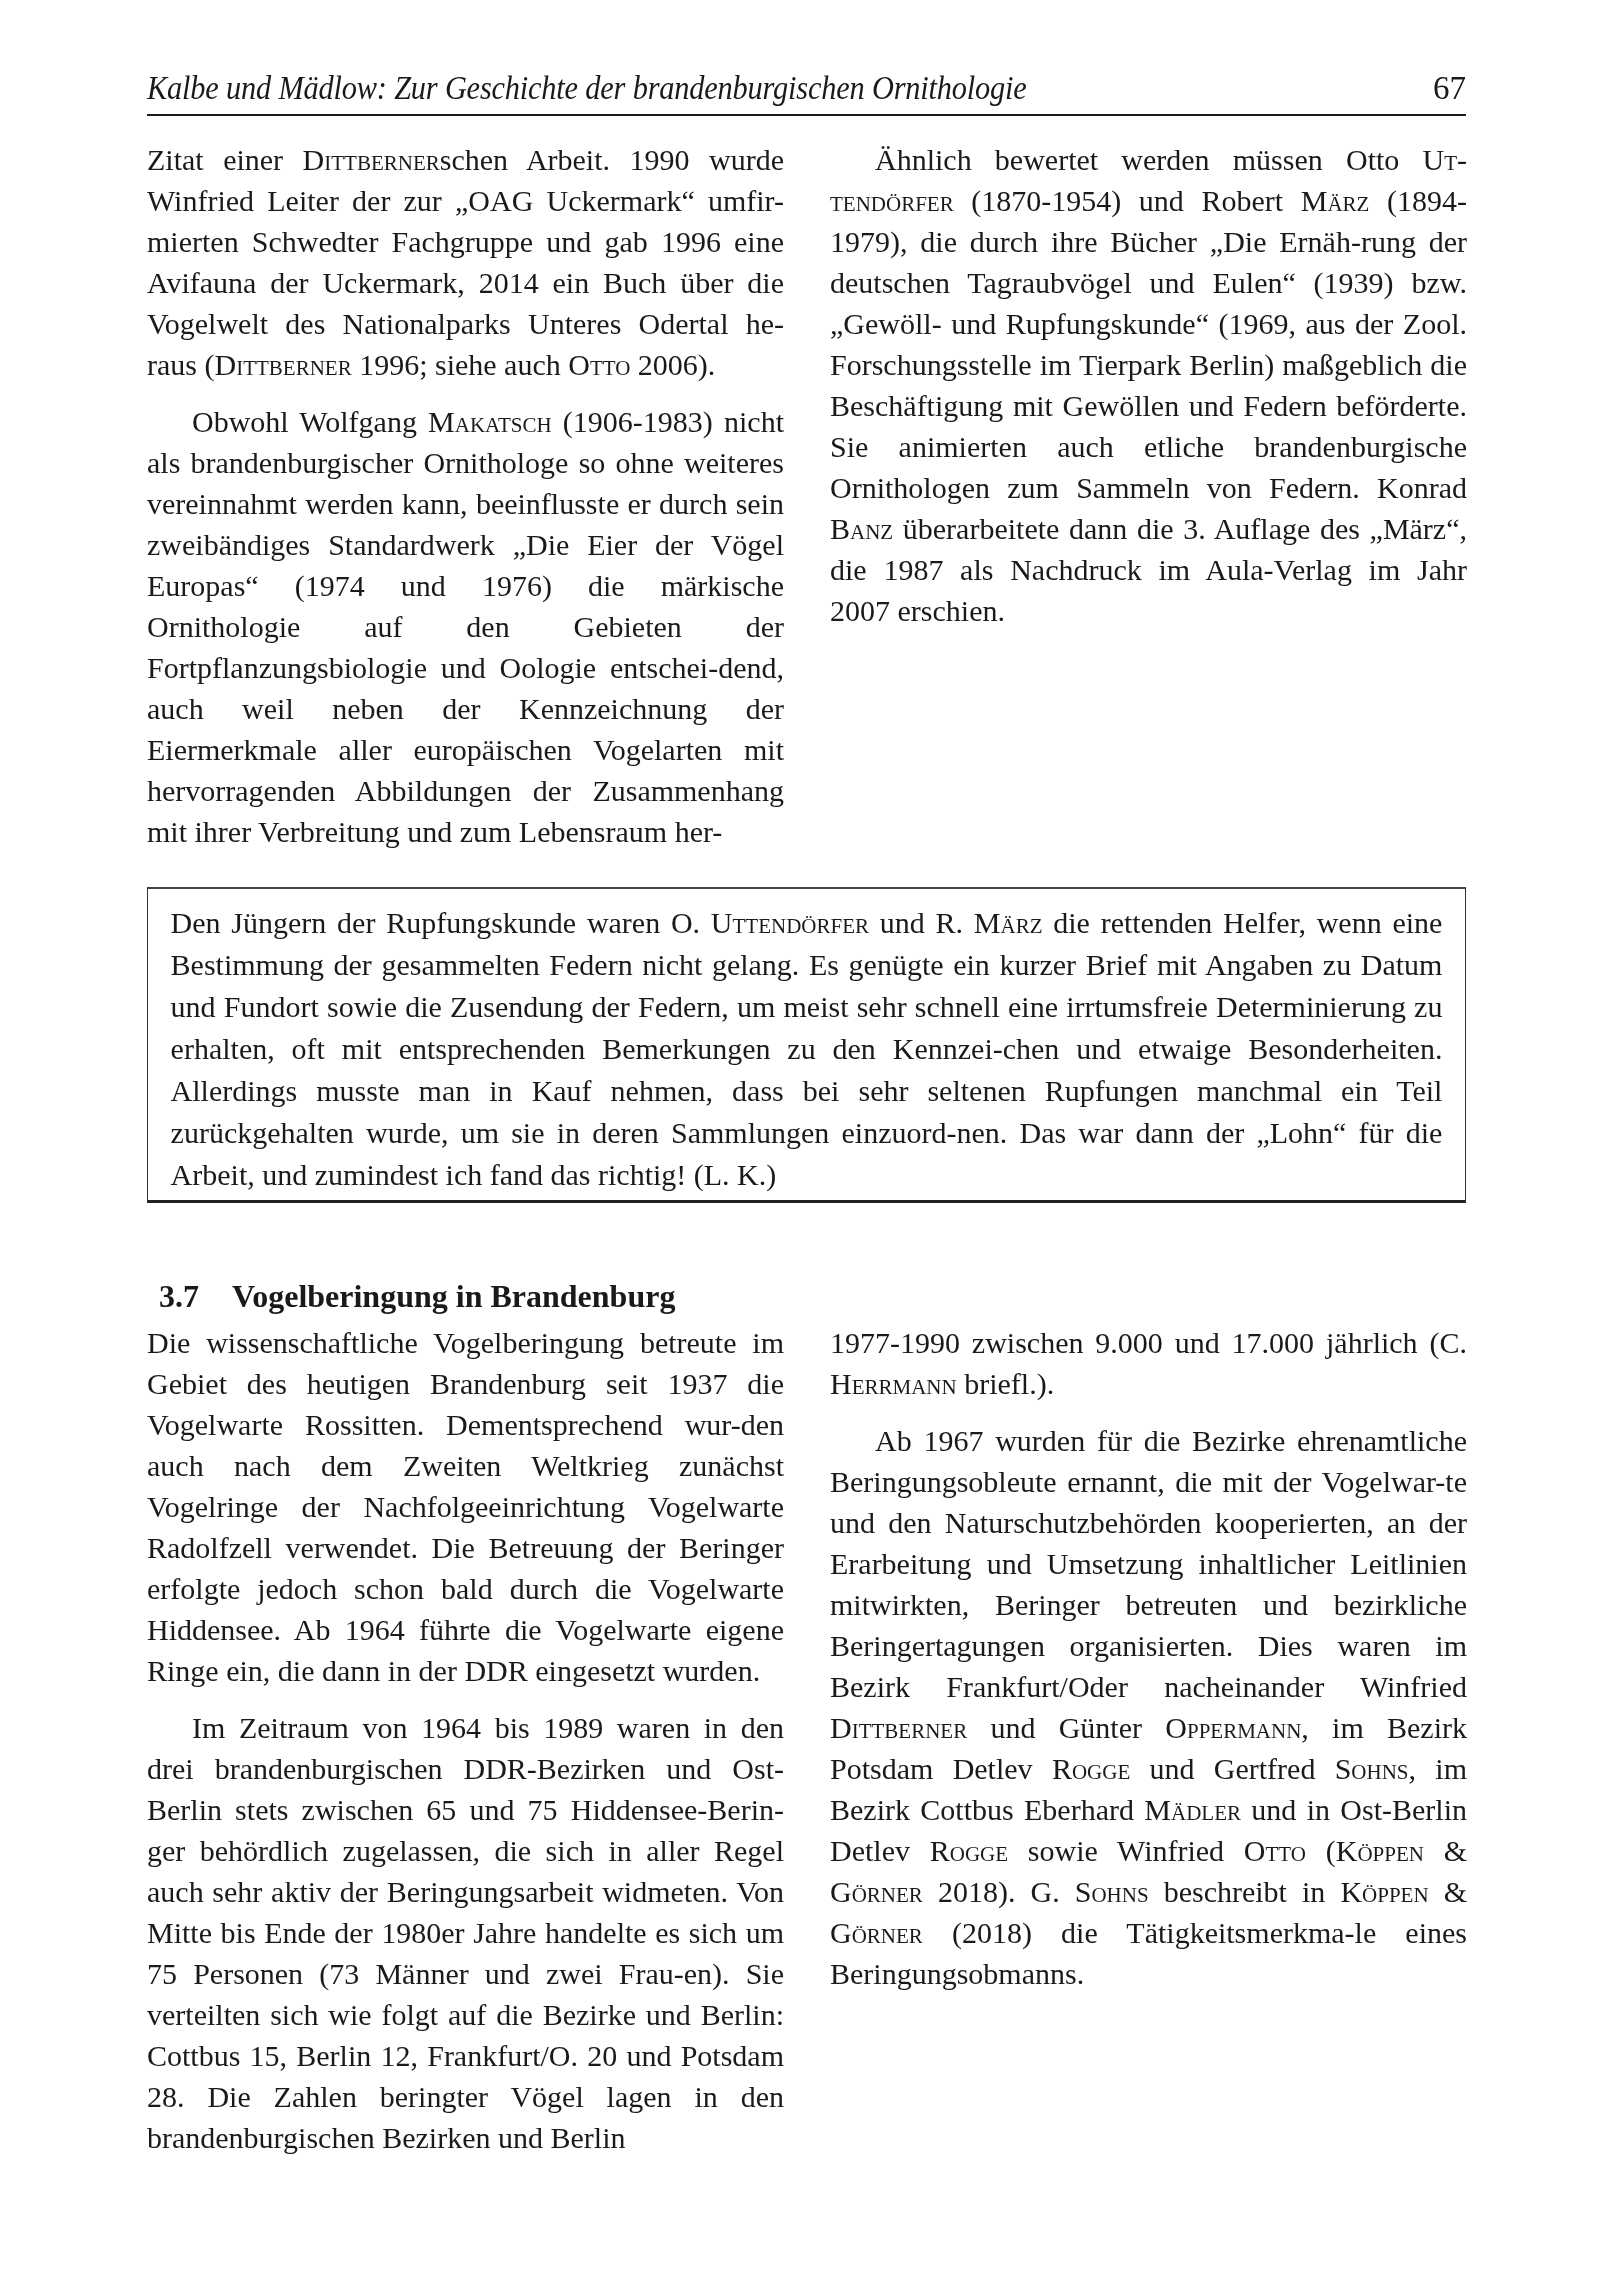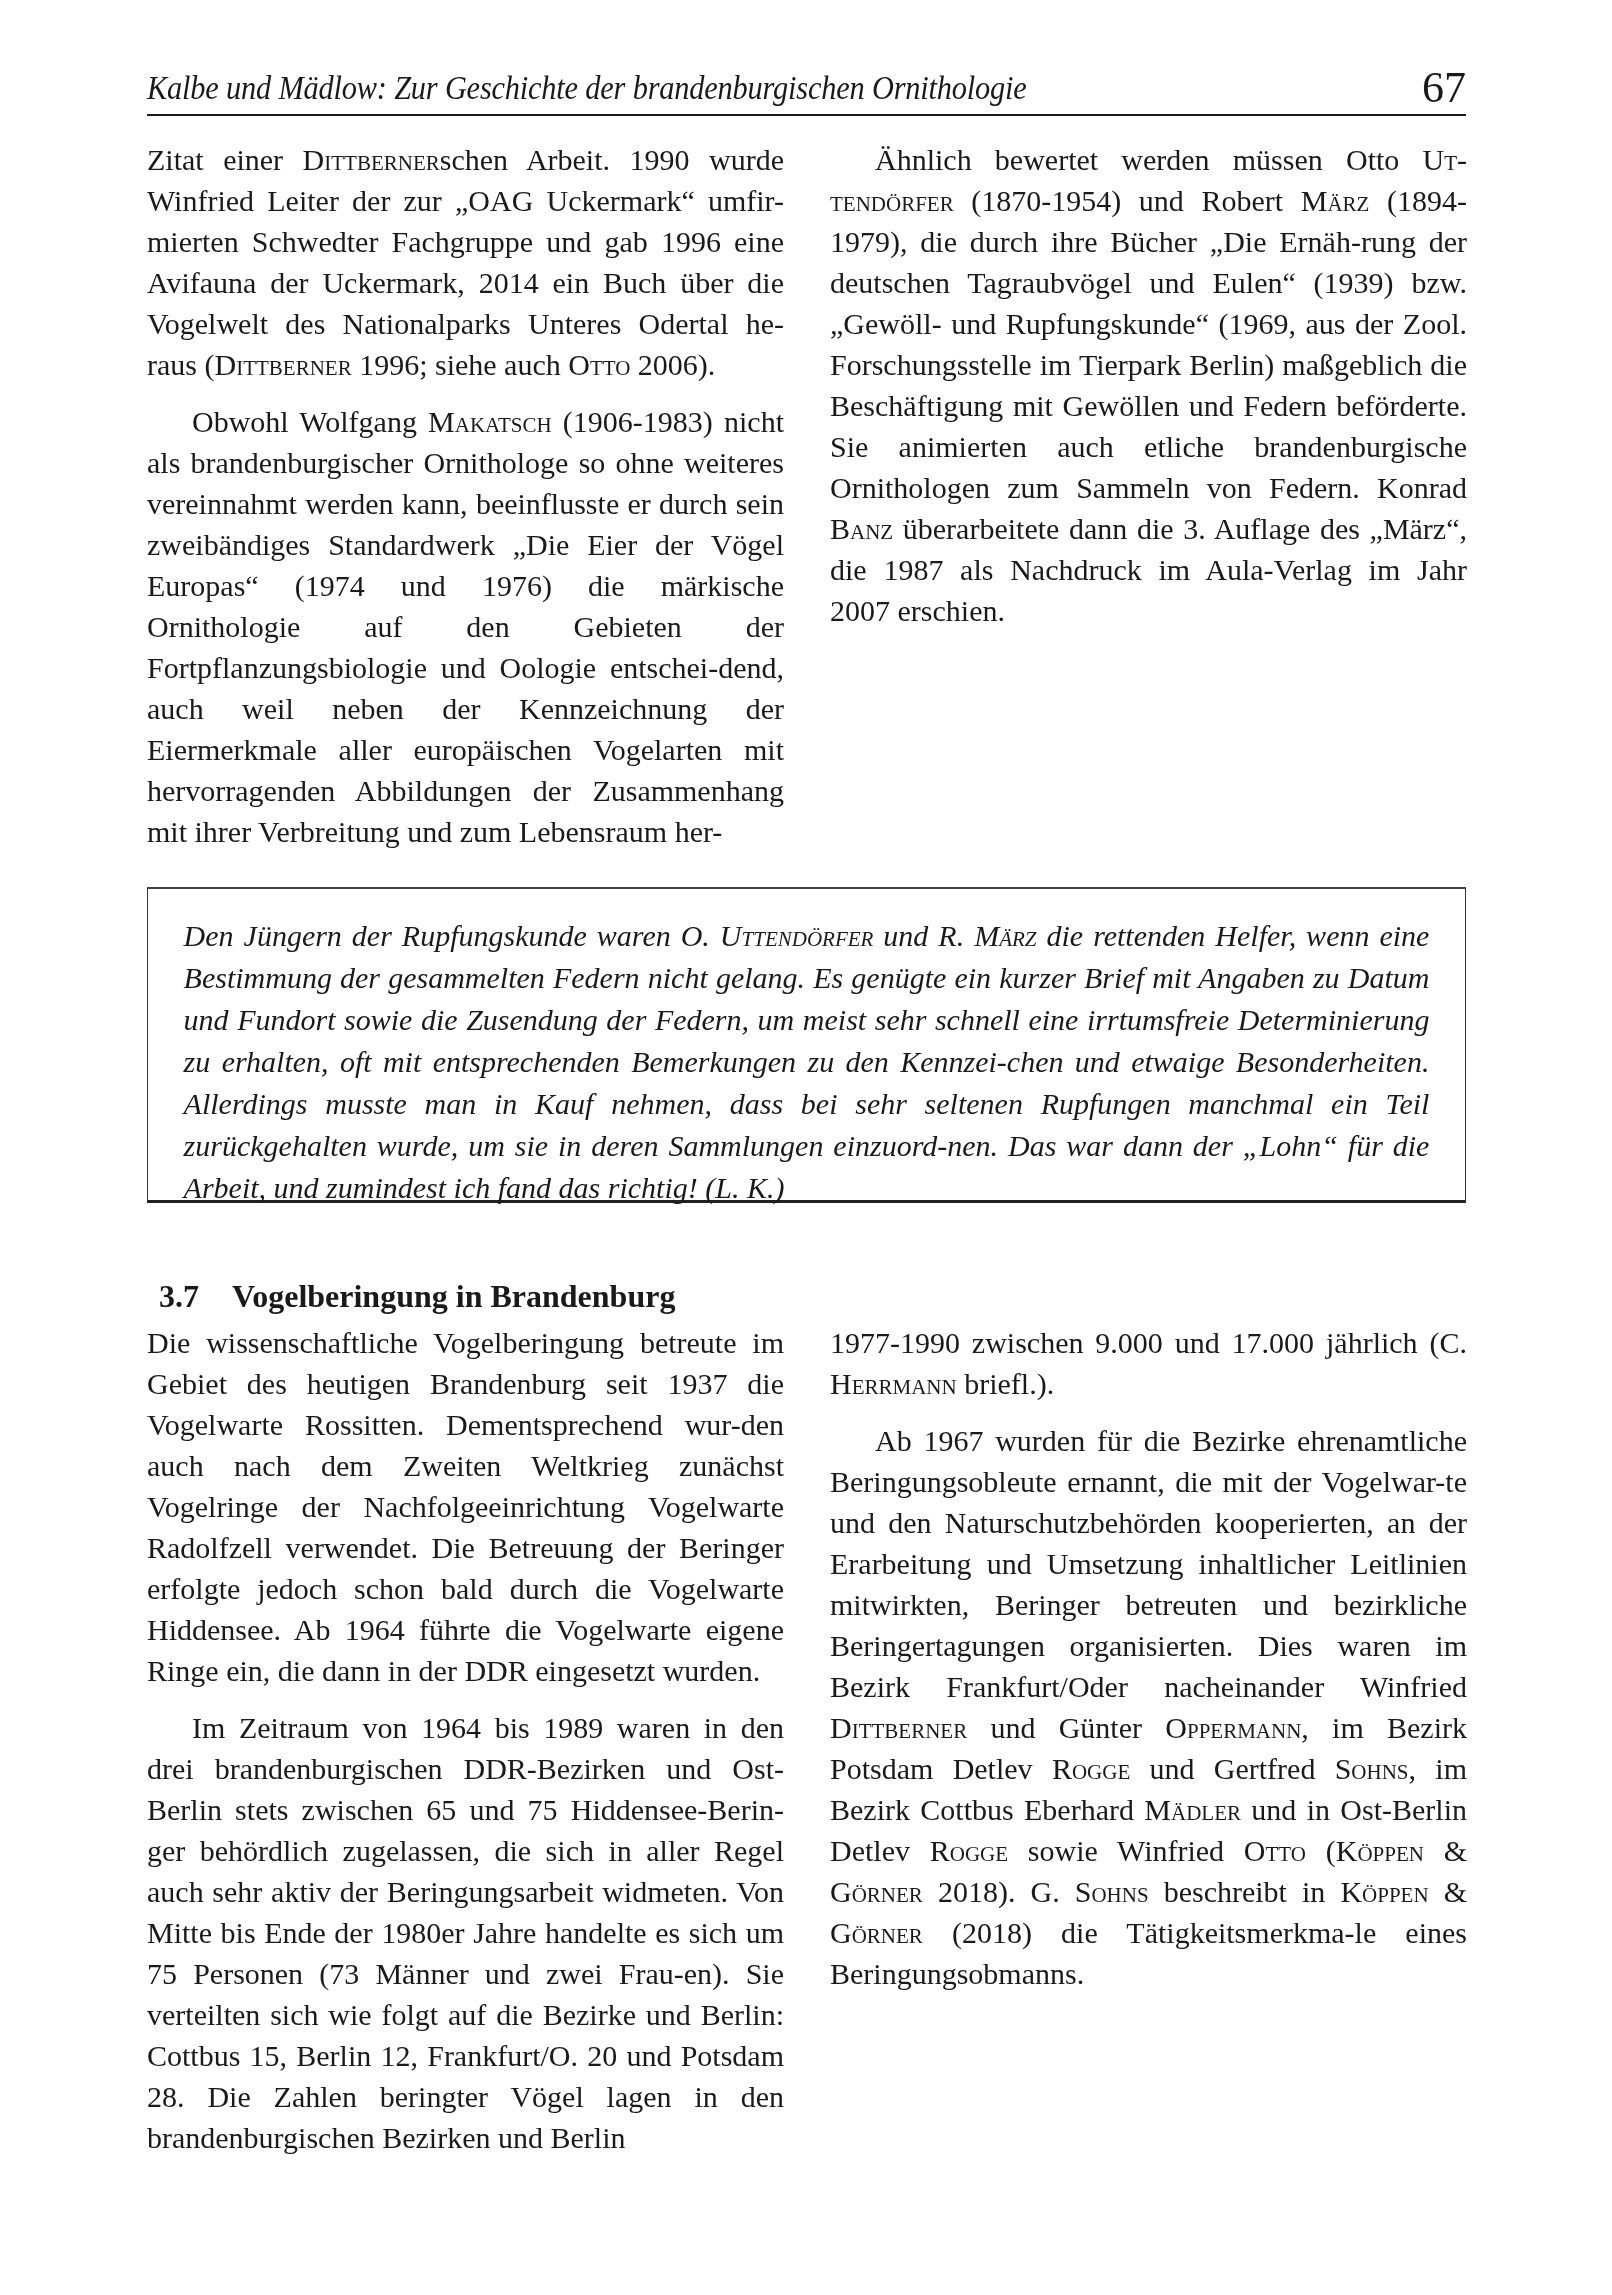--- a/index.html
+++ b/index.html
@@ -1,34 +1,34 @@
 <!DOCTYPE html>
 <html style="font-size:13px"><head>
   <meta charset="utf-8">
   <style>
     html, body { margin: 0; padding: 0; background: #ffffff; }
     body { width: 1612px; height: 2295px; position: relative; overflow: hidden;
            font-family: "Liberation Serif", "DejaVu Serif", serif; color: #1a1a1a; }
     .running-head { position: absolute; left: 147px; top: 64px; width: 1319px; height: 48px; }
     .running-title { position: absolute; left: 0; top: 0; font-style: italic; font-size: 33px; line-height: 48px; letter-spacing: -0.2px; transform: scaleX(0.92); transform-origin: left center; }
-    .page-number { position: absolute; right: 0; top: 0; font-size: 44px; line-height: 48px; }
+    .page-number { position: absolute; right: 0; top: 0; font-size: 33px; line-height: 48px; }
     .head-rule { position: absolute; left: 147px; top: 114px; width: 1319px; height: 2.4px; background: #1a1a1a; }
     .col { position: absolute; width: 637px; font-size: 30px; line-height: 41px; text-align: justify; hyphens: manual; font-family: Liberation Serif, serif; }
     .col p { margin: 0; }
     .col p.indent { text-indent: 45px; }
     .col p + p { margin-top: 16px; }
     .col-left-top { left: 147px; top: 139px; }
     .col-right-top { left: 830px; top: 139px; }
     .col-left-bottom { left: 147px; top: 1322px; }
     .col-right-bottom { left: 830px; top: 1322px; }
     .sc { font-variant: small-caps; }
     .boxed-quote { position: absolute; left: 147px; top: 887px; width: 1319px; height: 316px;
                    border: 1.6px solid #333; border-top: 2.4px solid #444; border-bottom: 3.2px solid #222; box-sizing: border-box;
                    padding: 13px 22.6px 0 22.6px; }
-    .boxed-quote p { margin: 13px; font-style: italic; font-size: 30px; line-height: 42px; text-align: justify; }
+    .boxed-quote p { margin: 0; font-size: 30px; line-height: 42px; text-align: justify; }
     .section-heading { position: absolute; left: 147px; top: 1245px; font-weight: bold; font-size: 32px; line-height: 48px; }
     .section-number { display: inline-block; width: 73px; margin-left: 12px; }
   </style>
 </head>
 <body>
 
 <header class="running-head">
   <span class="running-title">Kalbe und Mädlow: Zur Geschichte der brandenburgischen Ornithologie</span>
   <span class="page-number">67</span>
 </header>

